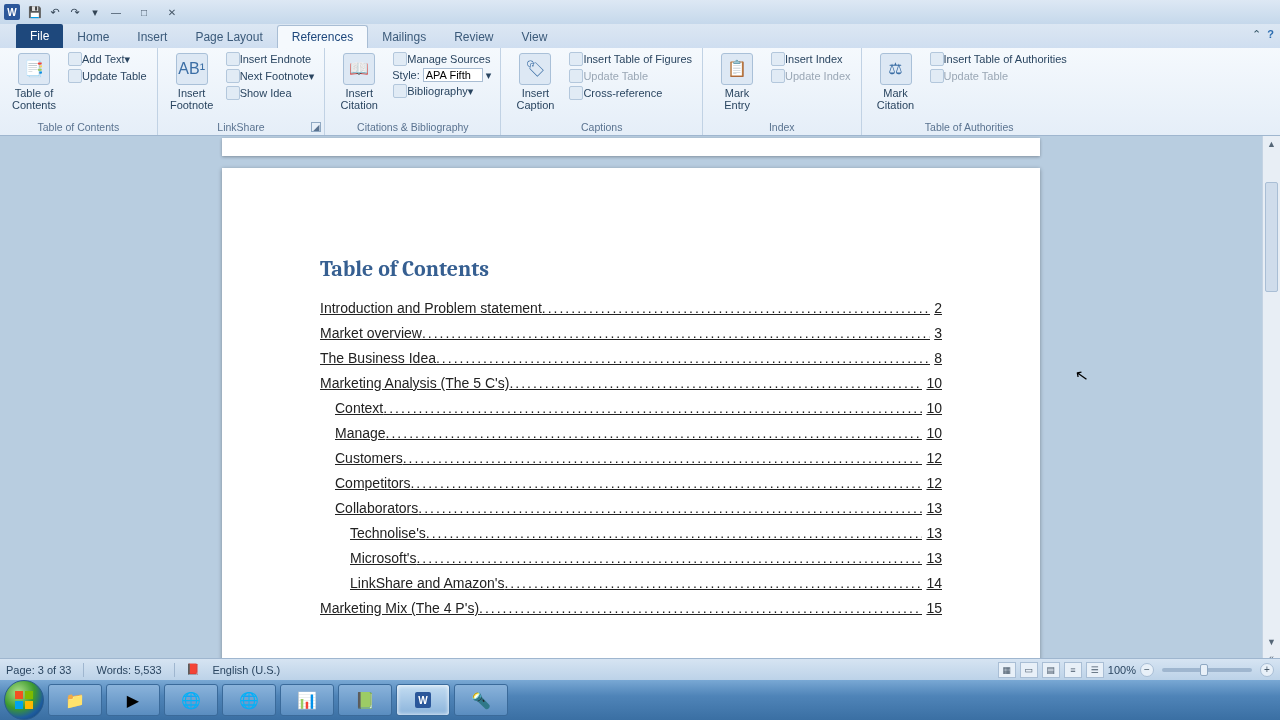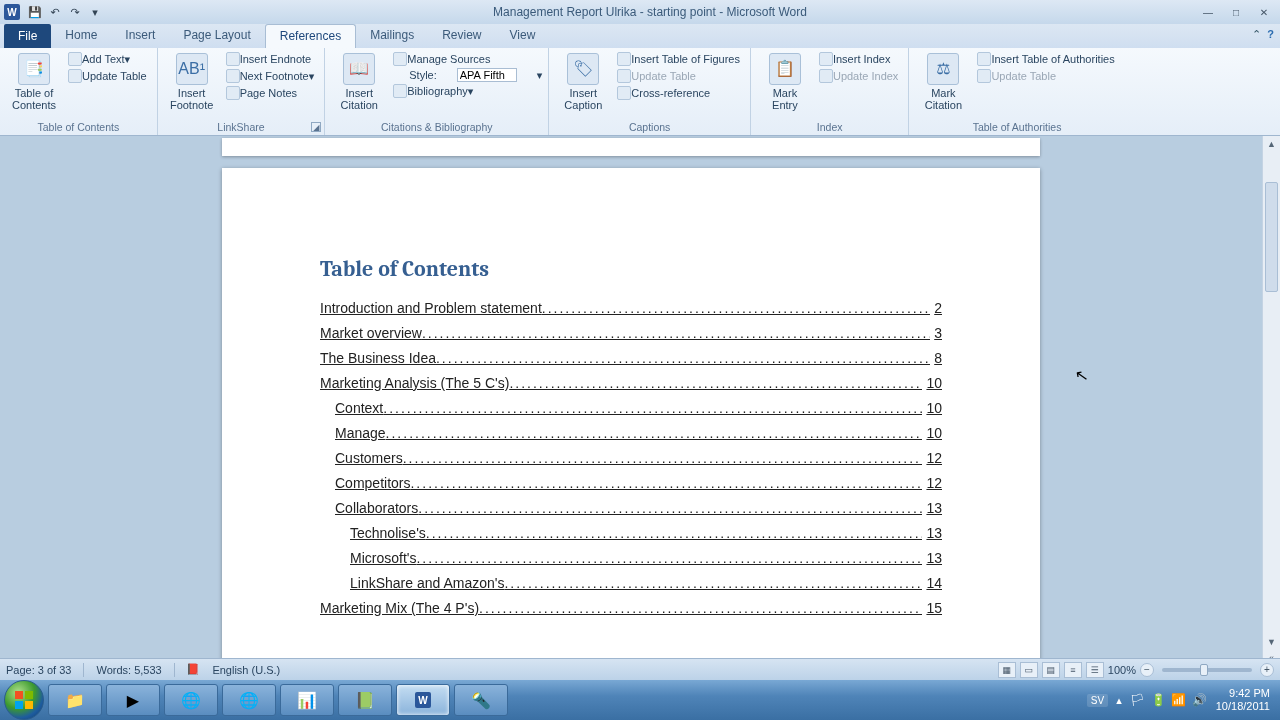--- a/index.html
+++ b/index.html
@@ -8,39 +8,39 @@
 
 .titlebar { height: 24px; background: linear-gradient(#dde8f4,#c5d8eb); display: flex; align-items: center; padding: 0 4px; font-size: 11px; }
 .qat { display: flex; gap: 2px; align-items: center; }
 .qat-btn { width: 18px; height: 18px; display: flex; align-items: center; justify-content: center; font-size: 11px; color: #345; cursor: pointer; }
 .word-icon { width:16px; height:16px; background:#2b579a; color:#fff; font-weight:bold; font-size:10px; display:flex; align-items:center; justify-content:center; border-radius:2px; margin-right:4px;}
 .title-text { flex: 1; text-align: center; color: #3a5a7a; font-size: 12px; }
 .win-controls { display: flex; gap: 4px; }
 .win-btn { width: 24px; height: 16px; display:flex; align-items:center; justify-content:center; font-size:10px; color:#456; cursor:pointer; }
 
 
-.ribbon-tabs { height: 24px; background: linear-gradient(#dce7f3,#cfdef0); display: flex; font-size: 12px; padding-left: 4px; position:relative;}
+.ribbon-tabs { height: 24px; background: linear-gradient(#dce7f3,#cfdef0); display: flex; align-items: flex-end; font-size: 12px; padding-left: 16px; position:relative;}
 .tab-file { background:#1e487c; color:#fff; padding:4px 14px; height:24px; display:flex; align-items:center; cursor:pointer; border-radius:2px 2px 0 0;}
 .tab { padding: 4px 14px; color:#3b5a7a; cursor:pointer; }
 .tab.active { background:#f5f9fd; border:1px solid #a8bdd4; border-bottom:none; border-radius:3px 3px 0 0; color:#1e487c; }
 .ribbon-help { position:absolute; right:6px; top:4px; display:flex; gap:6px; font-size:11px; color:#356;}
 .ribbon-help span{cursor:pointer;}
 
 
 .ribbon { height: 88px; background: linear-gradient(#f5f9fd,#e5eef8); border-bottom:1px solid #9fb6cf; display:flex; font-size:11px; }
 .group { border-right:1px solid #c1d2e4; padding:3px 6px 0 6px; display:flex; flex-direction:column; position:relative;}
 .group-body { flex:1; display:flex; gap:2px; align-items:flex-start;}
 .group-label { text-align:center; color:#5a7390; font-size:10.5px; padding:1px 0 2px; }
 .big-btn { display:flex; flex-direction:column; align-items:center; justify-content:flex-start; width:56px; padding:2px; cursor:pointer; text-align:center; line-height:1.1; color:#2a4560; gap:2px;}
 .big-btn .ico { width:32px; height:32px; background:#dde8f4; border:1px solid #a9c0d8; border-radius:3px; display:flex; align-items:center; justify-content:center; font-size:16px; color:#3b6ea5;}
 .stack { display:flex; flex-direction:column; gap:1px; }
 .small-btn { display:flex; align-items:center; gap:0; padding:1px 4px; cursor:pointer; color:#2a4560; white-space:nowrap; font-size:11px;}
 .small-btn.dim { color:#9aa7b5; }
 .small-btn .si { width:14px; height:14px; background:#e1ebf5; border:1px solid #b3c7dc; border-radius:2px; display:inline-block;}
-.style-row { display:flex; align-items:center; gap:20px; font-size:11px; color:#2a4560;}
+.style-row { display:flex; align-items:center; gap:3px; font-size:11px; color:#2a4560;}
 .style-row input { width:60px; font-size:11px; border:1px solid #a9bdd3; padding:0 2px; background:#fff;}
 .dlg-launcher { position:absolute; right:3px; bottom:3px; width:10px; height:10px; border:1px solid #8fa8c2; font-size:8px; color:#5a7390; display:flex; align-items:center; justify-content:center; cursor:pointer;}
 
 
 .doc-area { position:absolute; top:136px; bottom:22px; left:0; right:18px; background:#b8cde0; display:flex; justify-content:center; overflow:hidden;}
 .page-prev { background:#fff; width:818px; height:18px; margin-top:2px; box-shadow:0 1px 3px rgba(0,0,0,.3); position:absolute; top:0;}
 .page { background:#fff; width:818px; margin-top:32px; box-shadow:0 1px 4px rgba(0,0,0,.35); padding:88px 98px 20px; position:relative;}
 .toc-title { font-family: Cambria, Georgia, serif; font-size:22px; font-weight:bold; color:#365f91; margin-bottom:18px;}
 .toc-line { display:flex; font-family: Calibri, sans-serif; font-size:14px; color:#222; margin-bottom:9px; align-items:baseline; white-space:nowrap;text-decoration:underline;}
 .toc-line.l1 { padding-left:0;}
@@ -83,21 +83,20 @@
 <body>
 
 <div class="titlebar">
   <div class="qat">
     <div class="word-icon">W</div>
     <div class="qat-btn">💾</div>
     <div class="qat-btn">↶</div>
     <div class="qat-btn">↷</div>
     <div class="qat-btn">▾</div>
   </div>
-  <div class="title-text">Management Report Ulrika - starting point - Microsoft Word</div>
   <div class="win-controls">
     <div class="win-btn">—</div>
     <div class="win-btn">□</div>
     <div class="win-btn">✕</div>
   </div>
 </div>
 
 <div class="ribbon-tabs">
   <div class="tab-file">File</div>
   <div class="tab">Home</div>
@@ -141,21 +140,21 @@
 Footnote</span>
       </div>
       <div class="stack">
         <div class="small-btn">
             <span class="si"></span>
             <span>Insert Endnote</span>
           </div>
         <div class="small-btn"><span class="si"></span><span>Next Footnote</span> ▾</div>
         <div class="small-btn">
             <span class="si"></span>
-            <span>Page Notes</span>
+            <span>Show Idea</span>
           </div>
       </div>
     </div>
     <div class="group-label">LinkShare</div>
     <div class="dlg-launcher">◢</div>
   </div>
 
   <div class="group">
     <div class="group-body">
       <div class="big-btn">
@@ -369,29 +368,15 @@
   <div class="task-btn">📁</div>
   <div class="task-btn">▶</div>
   <div class="task-btn">🌐</div>
   <div class="task-btn">🌐</div>
   <div class="task-btn">📊</div>
   <div class="task-btn">📗</div>
   <div class="task-btn active">
       <span class="word-icon" style="margin:0">W</span>
     </div>
   <div class="task-btn">🔦</div>
-  <div class="tray">
-    <span class="lang">SV</span>
-    <span>▴</span>
-    <div class="icons">
-      <span>🏳</span>
-      <span>🔋</span>
-      <span>📶</span>
-      <span>🔊</span>
-    </div>
-    <div class="clock">
-      <div>9:42 PM</div>
-      <div>10/18/2011</div>
-    </div>
-  </div>
 </div>
 
 <div class="cursor">↖</div>
 
 </body></html>

